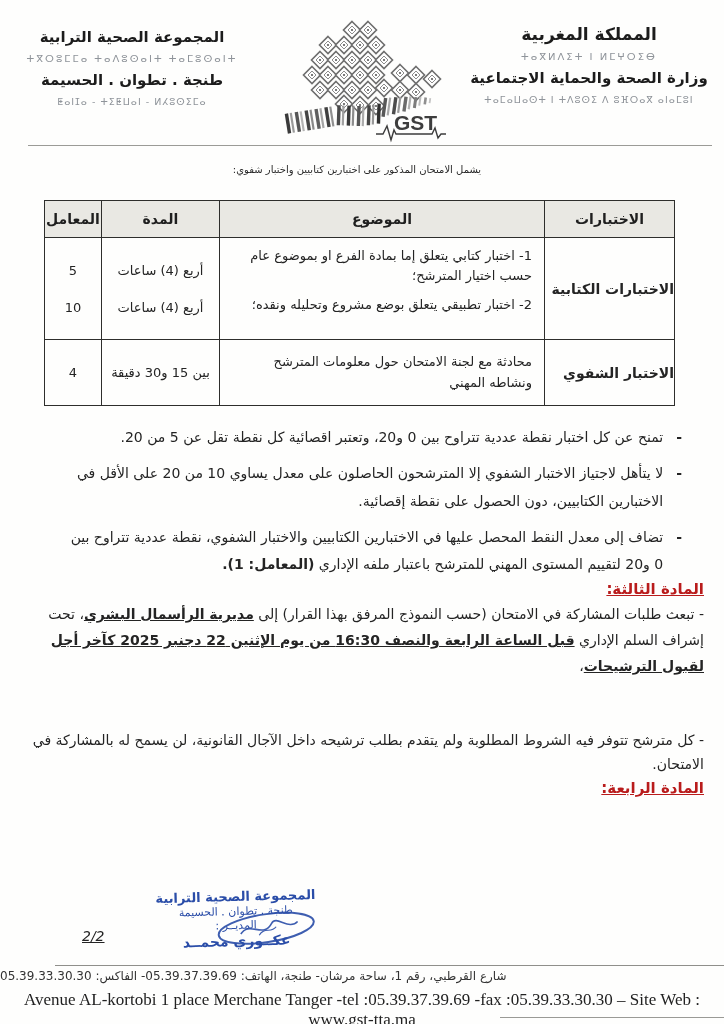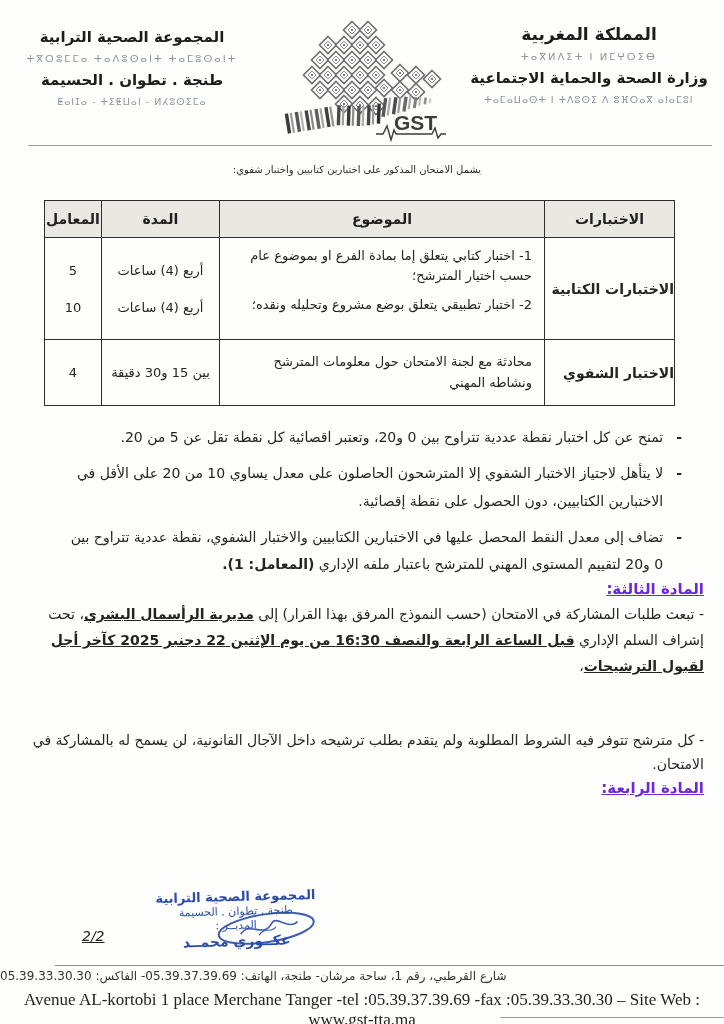--- a/index.html
+++ b/index.html
@@ -45,21 +45,21 @@
 
   
   .bullets { top:424px; right:42px; width:622px; direction:rtl; }
   .bullet { display:flex; gap:13px; font-size:14px; line-height:1.95; color:#242424;
             margin-bottom:9px; text-align:right; }
   .bullet .dash { font-weight:bold; }
   .b-bold { font-weight:bold; }
 
   
   .art-heading { right:20px; direction:rtl; font-size:15px; font-weight:bold;
-                 text-decoration:underline; color:#6d28d9; }
+                 text-decoration:underline; color:#b91c1c; }
   .a3-h { top:580px; }
   .a4-h { top:779px;text-align:right; }
   .para { right:20px; width:678px; direction:rtl; text-align:right; font-size:14px;
           line-height:1.85; color:#242424; }
   .p31 { top:602px; }
   .p32 { top:682px; line-height:1.7; }
   .p33 { top:729px; line-height:1.7; }
   .p4  { top:802px; width:648px; right:28px; line-height:2.0; }
   .bu  { font-weight:bold; text-decoration:underline; }
 

